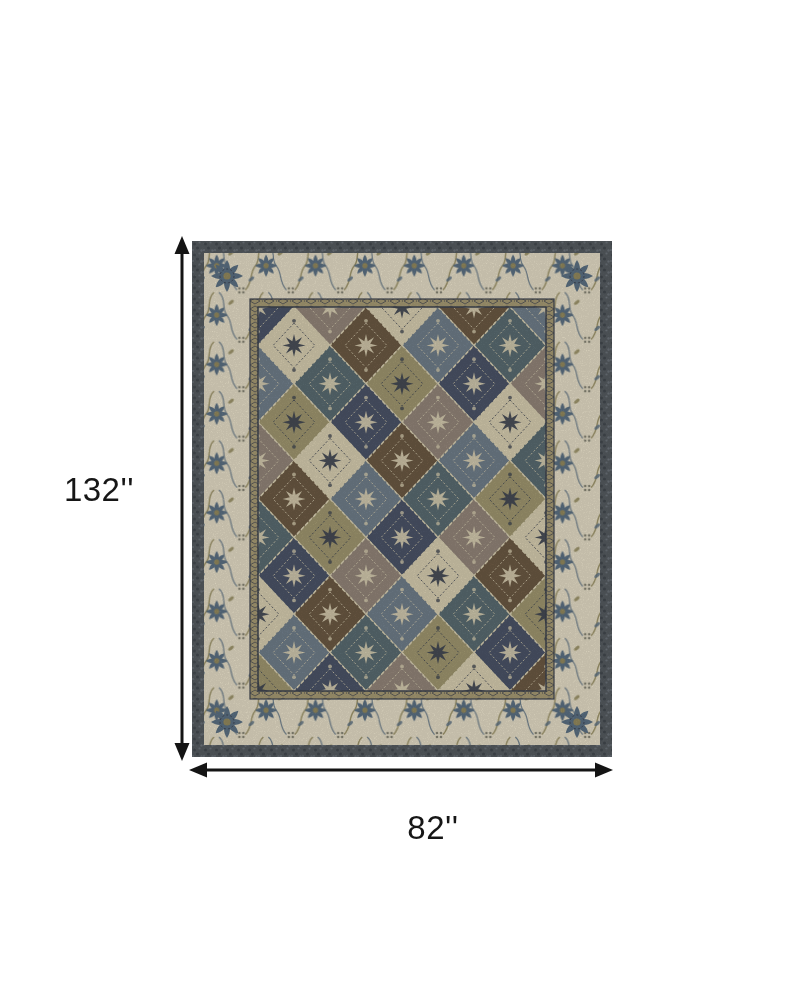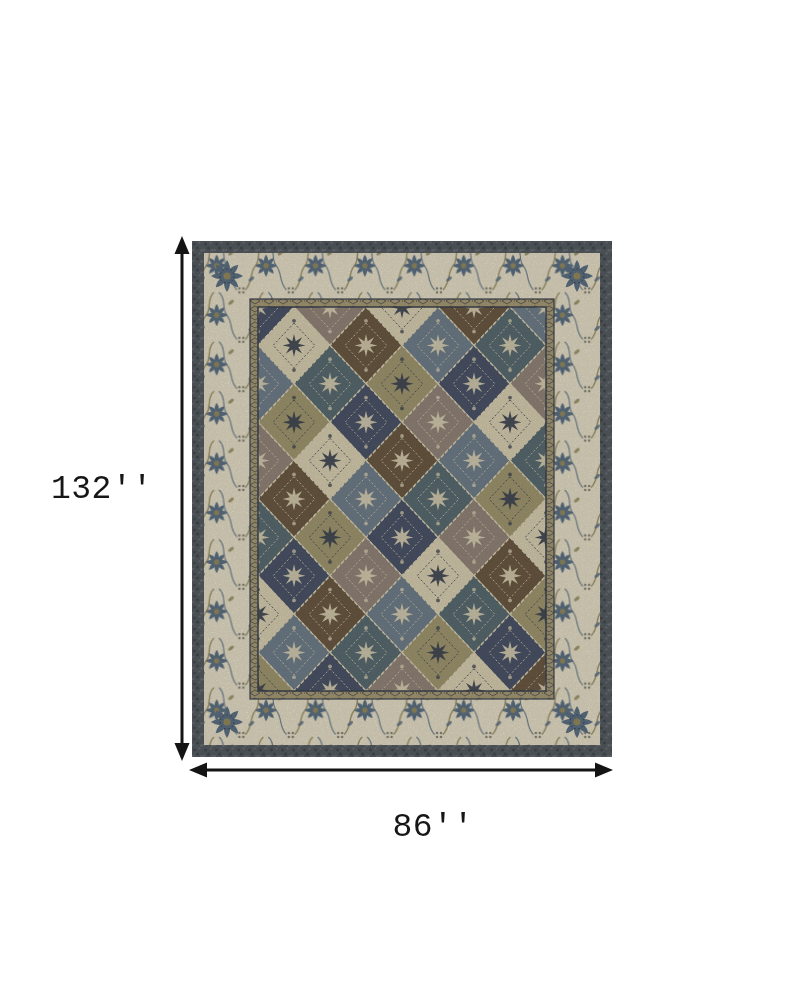--- a/index.html
+++ b/index.html
@@ -2,21 +2,21 @@
 <html style="--c-page-background: #ffffff; --c-dimension-line: #141414; --c-label-text: #161616; --c-rug-outer-trim: #585e63; --c-rug-trim-dark: #454b51; --c-rug-trim-light: #6f767d; --c-rug-border-ivory: #eae2cb; --c-rug-motif-blue: #5e7386; --c-rug-motif-olive: #978d60; --c-rug-motif-gray: #8a8878; --c-rug-guard-tan: #ab9e77; --c-rug-field-base: #6b6253; --c-motif-cream: #ddd4b6; --c-motif-dark: #3f4552;"><head>
 <meta charset="utf-8">
 <style>
   html, body { margin: 0; padding: 0; background: #fff; }
   .stage {
     position: relative;
     width: 694px;
     height: 1000px;
     background: var(--c-page-background, #ffffff);
     overflow: hidden;
-    font-family: Liberation Mono, monospace;
+    font-family: Liberation Sans, sans-serif;
     padding-left: 32px;
   }
   .rug-svg {
     position: absolute;
     left: 192px;
     top: 241px;
     width: 420px;
     height: 516px;
     display: block;
   }
@@ -439,15 +439,15 @@
       <polygon points="182,761 174.5,743 189.5,743" stroke="none"></polygon>
     </g>
     <g style="stroke:var(--c-dimension-line); fill:var(--c-dimension-line)">
       <line x1="204" y1="770" x2="598" y2="770" stroke-width="3"></line>
       <polygon points="189,770 207,762.5 207,777.5" stroke="none"></polygon>
       <polygon points="613,770 595,762.5 595,777.5" stroke="none"></polygon>
     </g>
   </svg>
 
   <div class="dim-label height">132''</div>
-  <div class="dim-label width">86''</div>
+  <div class="dim-label width">82''</div>
 
 </div>
 
 </body></html>

